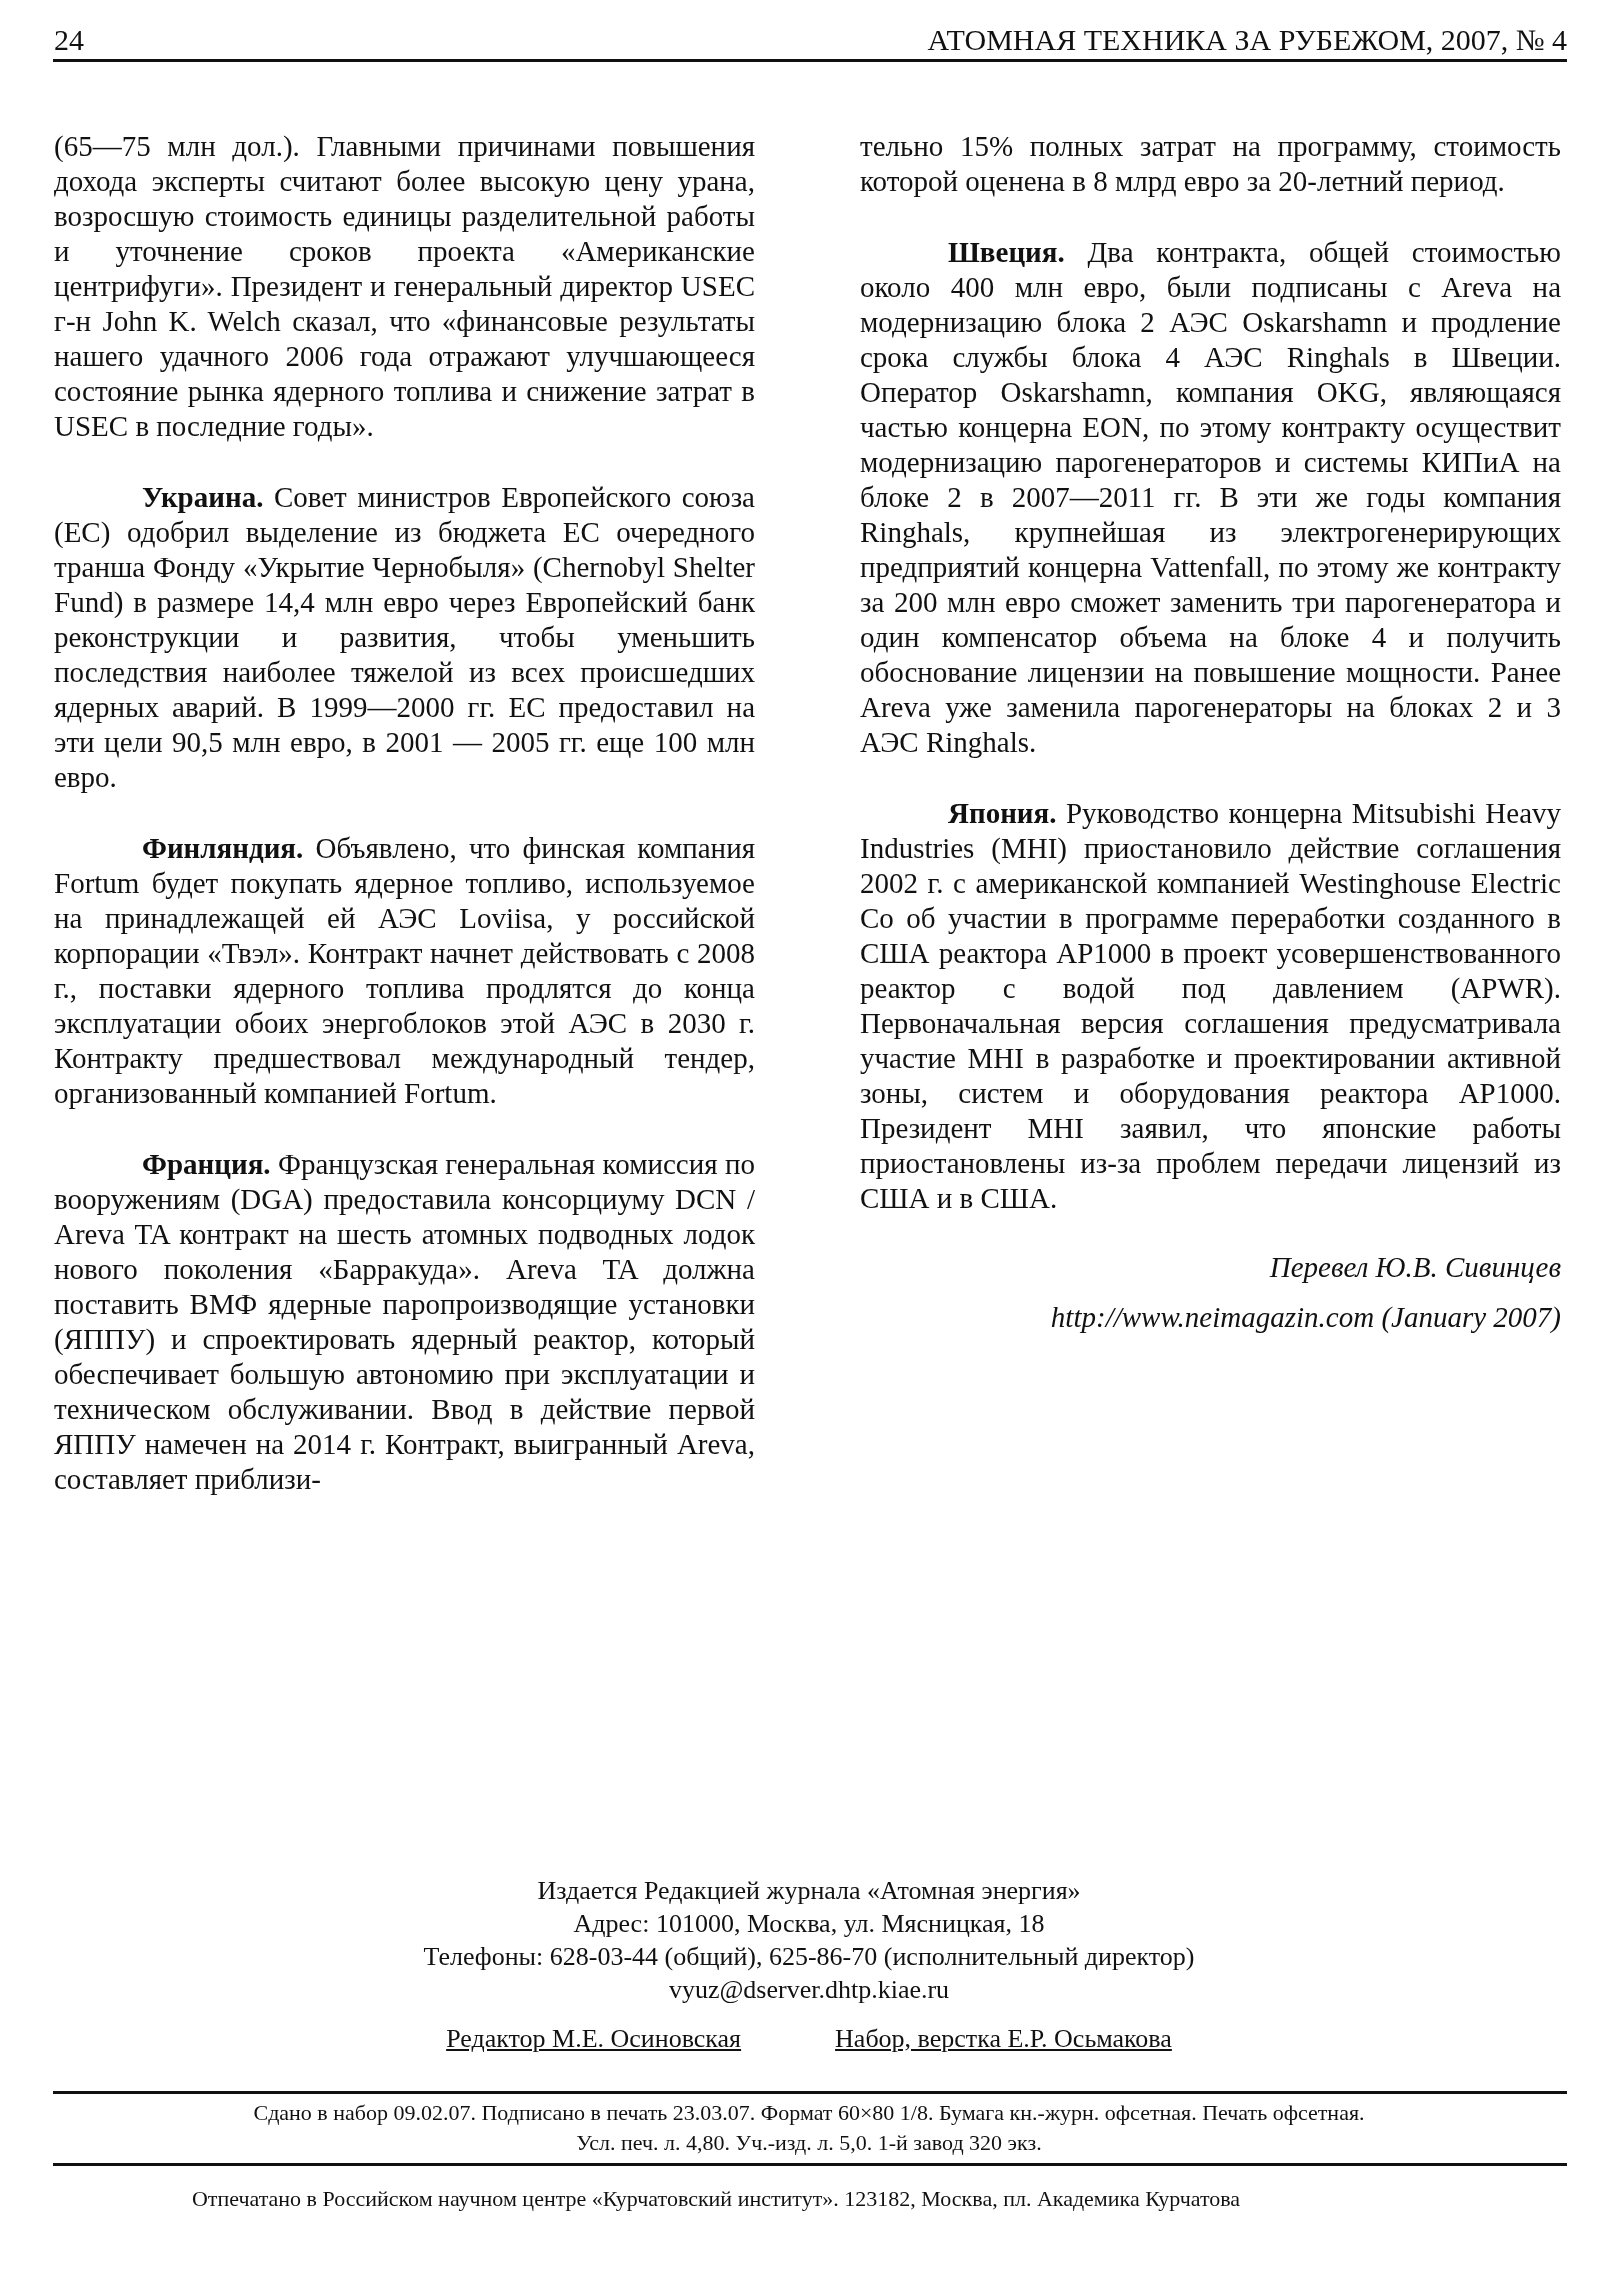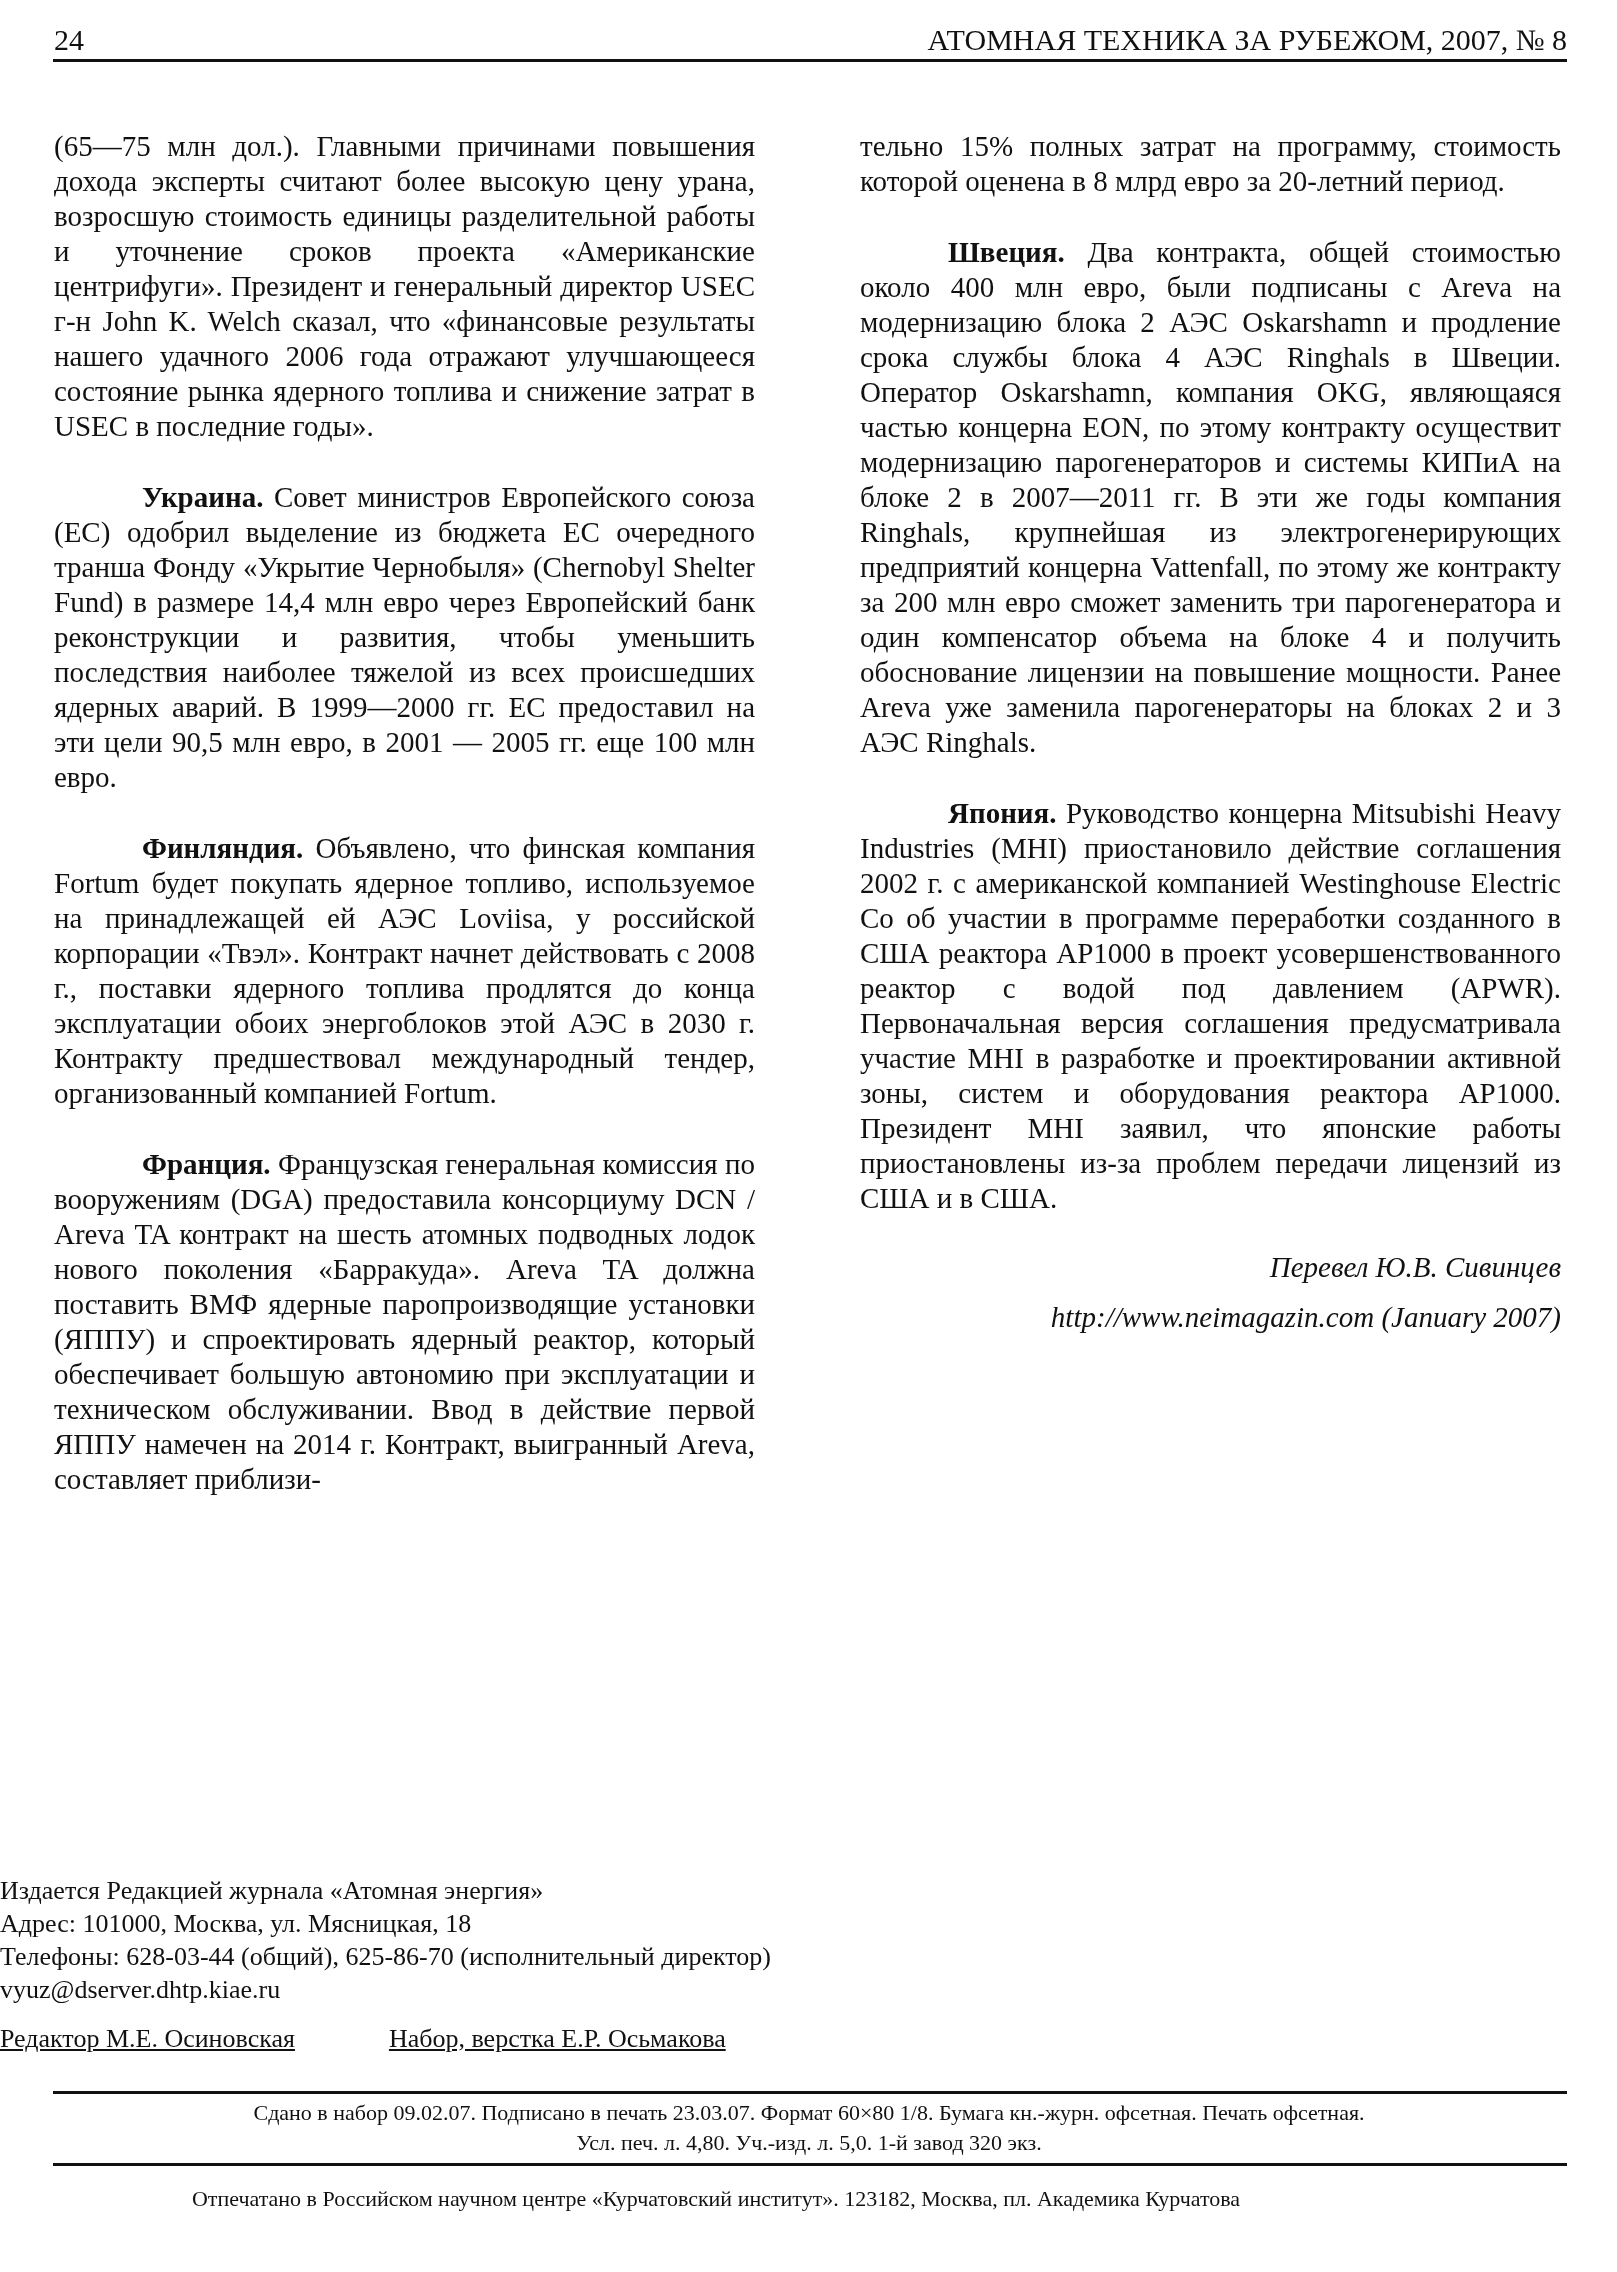--- a/index.html
+++ b/index.html
@@ -27,42 +27,42 @@
   .column.right { left: 860px; }
   .para { margin: 0 0 36px 0; text-indent: 0; }
   .para.indent { text-indent: 88px; }
   .para .lead { font-weight: bold; }
   .signature { text-align: right; font-style: italic; margin: 0; }
   .signature.translator { margin-top: 34px; }
   .signature.source { margin-top: 15px; }
 
   .imprint {
     position: absolute; left: 0; width: 1618px; top: 1874px;
-    text-align: left; font-size: 26px; line-height: 33px;
+    text-align: center; font-size: 26px; line-height: 33px;
   }
   .imprint .line { display: block; }
   .imprint .staff { display: block; margin-top: 16px; }
   .imprint .staff span { display: inline-block; text-decoration: underline; }
   .imprint .staff .gap { width: 94px; }
 
   .print-data {
     position: absolute; left: 0; width: 1618px; top: 2098px;
     text-align: center; font-size: 22px; line-height: 30px;
   }
   .printed-by {
     position: absolute; left: 0; width: 1432px; top: 2184px;
     text-align: center; font-size: 22px; line-height: 30px;
   }
 </style>
 </head>
 <body>
 
 <div class="running-head">
   <span class="pageno">24</span>
-  <span class="journal">АТОМНАЯ ТЕХНИКА ЗА РУБЕЖОМ, 2007, № 8</span>
+  <span class="journal">АТОМНАЯ ТЕХНИКА ЗА РУБЕЖОМ, 2007, № 4</span>
 </div>
 <div class="rule top"></div>
 
 <div class="column left">
   <p class="para">
     <span>(65—75 млн дол.). Главными причинами повышения дохода эксперты считают более высокую цену урана, возросшую стоимость единицы разделительной работы и уточнение сроков проекта «Американские центрифуги». Президент и генеральный директор USEC г-н John K. Welch сказал, что «финансовые результаты нашего удачного 2006 года отражают улучшающееся состояние рынка ядерного топлива и снижение затрат в USEC в последние годы».</span>
   </p>
   <p class="para indent">
     <span class="lead">Украина.</span><span> Совет министров Европейского союза (ЕС) одобрил выделение из бюджета ЕС очередного транша Фонду «Укрытие Чернобыля» (Chernobyl Shelter Fund) в размере 14,4 млн евро через Европейский банк реконструкции и развития, чтобы уменьшить последствия наиболее тяжелой из всех происшедших ядерных аварий. В 1999—2000 гг. ЕС предоставил на эти цели 90,5 млн евро, в 2001 — 2005 гг. еще 100 млн евро.</span>
   </p>

